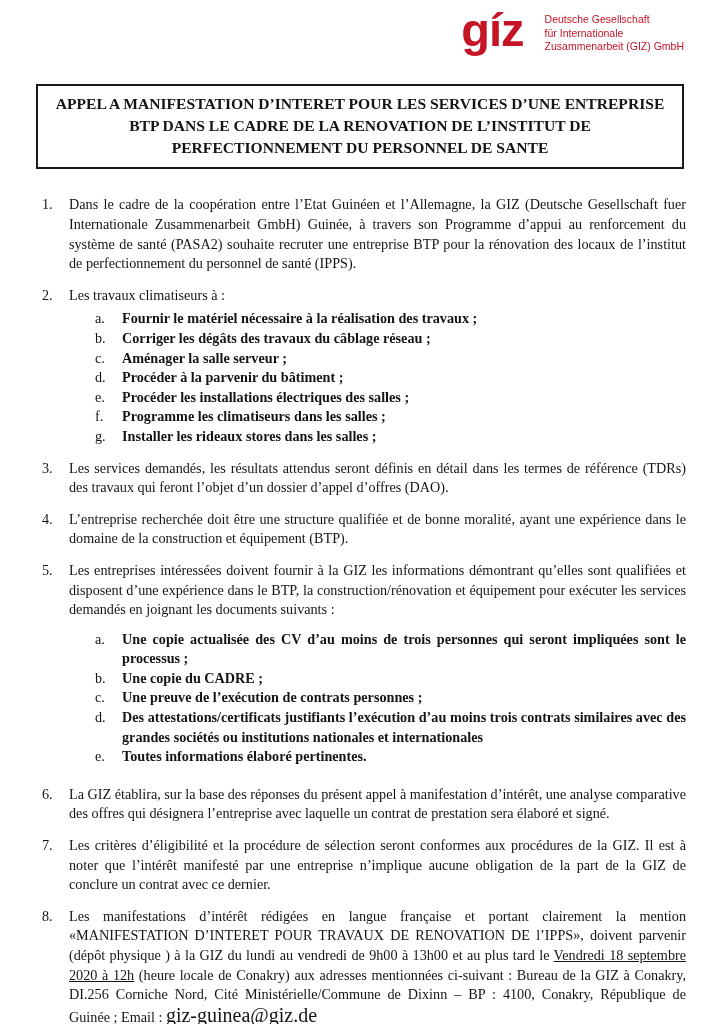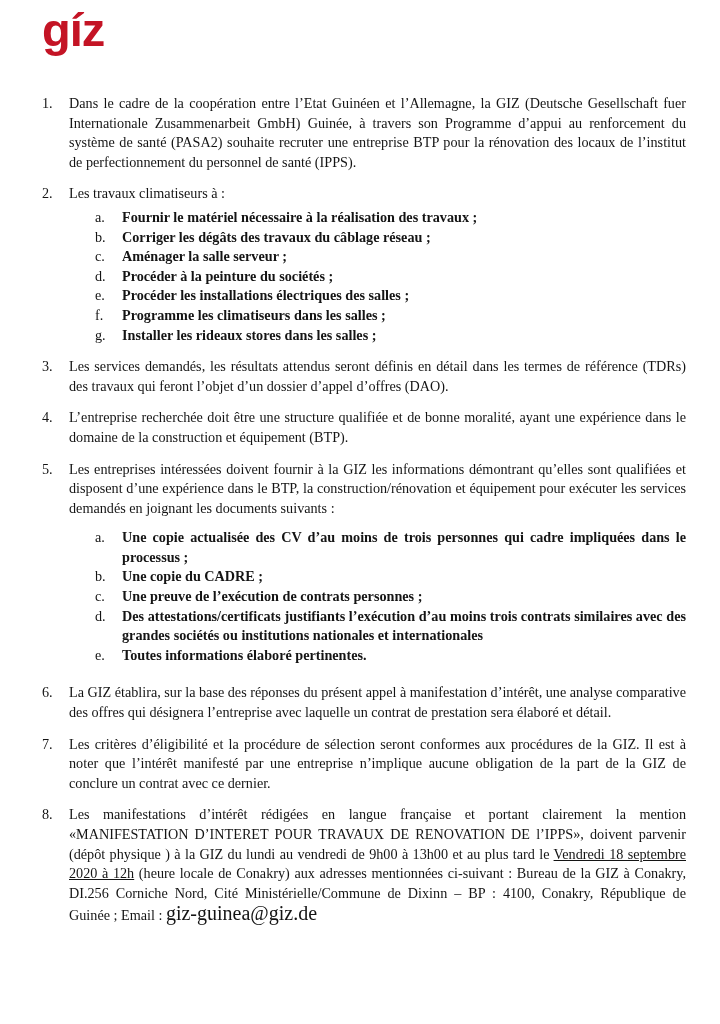--- a/index.html
+++ b/index.html
@@ -11,20 +11,21 @@
     padding: 6px 34px 0 42px;
     font-family: "Liberation Serif", serif;
     color: #141414;
     overflow: hidden;
     position: relative;
   }
 
   
   .logo-block {
     display: flex;
+    justify-content: flex-end;
     align-items: flex-start;
     gap: 21px;
     min-height: 62px;
     margin-right: 2px;
   }
   .logo-wordmark {
     font-family: "Liberation Sans", sans-serif;
     font-weight: bold;
     font-size: 47px;
     line-height: 0.92;
@@ -65,22 +66,30 @@
   .underlined { text-decoration: underline; }
   .email { font-size: 20px; line-height: 1; }
 </style>
 </head>
 <body>
 
 <div class="page">
 
   <div class="logo-block">
     <span class="logo-wordmark" style="color: rgb(196, 20, 37);">gíz</span>
+    <div class="logo-tagline" style="color: rgb(196, 20, 37);">
+      <div>Deutsche Gesellschaft</div>
+      <div>für Internationale</div>
+      <div>Zusammenarbeit (GIZ) GmbH</div>
+    </div>
   </div>
 
+  <div class="title-box">
+    <span>APPEL A MANIFESTATION D’INTERET POUR LES SERVICES D’UNE ENTREPRISE BTP DANS LE CADRE DE LA RENOVATION DE L’INSTITUT DE PERFECTIONNEMENT DU PERSONNEL DE SANTE</span>
+  </div>
 
   <div class="content">
 
     <div class="item">
       <span class="num">1.</span>
       <div class="txt">Dans le cadre de la coopération entre l’Etat Guinéen et l’Allemagne, la GIZ (Deutsche Gesellschaft fuer Internationale Zusammenarbeit GmbH) Guinée, à travers son Programme d’appui au renforcement du système de santé (PASA2) souhaite recruter une entreprise BTP pour la rénovation des locaux de l’institut de perfectionnement du personnel de santé (IPPS).</div>
     </div>
 
     <div class="item">
       <span class="num">2.</span>
@@ -94,21 +103,21 @@
           <div class="sub-item">
             <span class="letter">b.</span>
             <span class="stxt">Corriger les dégâts des travaux du câblage réseau ;</span>
           </div>
           <div class="sub-item">
             <span class="letter">c.</span>
             <span class="stxt">Aménager la salle serveur ;</span>
           </div>
           <div class="sub-item">
             <span class="letter">d.</span>
-            <span class="stxt">Procéder à la peinture du sociétés ;</span>
+            <span class="stxt">Procéder à la parvenir du bâtiment ;</span>
           </div>
           <div class="sub-item">
             <span class="letter">e.</span>
             <span class="stxt">Procéder les installations électriques des salles ;</span>
           </div>
           <div class="sub-item">
             <span class="letter">f.</span>
             <span class="stxt">Programme les climatiseurs dans les salles ;</span>
           </div>
           <div class="sub-item">
@@ -129,21 +138,21 @@
       <div class="txt">L’entreprise recherchée doit être une structure qualifiée et de bonne moralité, ayant une expérience dans le domaine de la construction et équipement (BTP).</div>
     </div>
 
     <div class="item">
       <span class="num">5.</span>
       <div class="txt">
         <span>Les entreprises intéressées doivent fournir à la GIZ les informations démontrant qu’elles sont qualifiées et disposent d’une expérience dans le BTP, la construction/rénovation et équipement pour exécuter les services demandés en joignant les documents suivants :</span>
         <div class="sub-list" style="margin-top:10px;">
           <div class="sub-item">
             <span class="letter">a.</span>
-            <span class="stxt">Une copie actualisée des CV d’au moins de trois personnes qui cadre impliquées dans le processus ;</span>
+            <span class="stxt">Une copie actualisée des CV d’au moins de trois personnes qui seront impliquées sont le processus ;</span>
           </div>
           <div class="sub-item">
             <span class="letter">b.</span>
             <span class="stxt">Une copie du CADRE ;</span>
           </div>
           <div class="sub-item">
             <span class="letter">c.</span>
             <span class="stxt">Une preuve de l’exécution de contrats personnes ;</span>
           </div>
           <div class="sub-item">
@@ -153,21 +162,21 @@
           <div class="sub-item">
             <span class="letter">e.</span>
             <span class="stxt">Toutes informations élaboré pertinentes.</span>
           </div>
         </div>
       </div>
     </div>
 
     <div class="item" style="margin-top:18px;">
       <span class="num">6.</span>
-      <div class="txt">La GIZ établira, sur la base des réponses du présent appel à manifestation d’intérêt, une analyse comparative des offres qui désignera l’entreprise avec laquelle un contrat de prestation sera élaboré et détail.</div>
+      <div class="txt">La GIZ établira, sur la base des réponses du présent appel à manifestation d’intérêt, une analyse comparative des offres qui désignera l’entreprise avec laquelle un contrat de prestation sera élaboré et signé.</div>
     </div>
 
     <div class="item">
       <span class="num">7.</span>
       <div class="txt">Les critères d’éligibilité et la procédure de sélection seront conformes aux procédures de la GIZ. Il est à noter que l’intérêt manifesté par une entreprise n’implique aucune obligation de la part de la GIZ de conclure un contrat avec ce dernier.</div>
     </div>
 
     <div class="item">
       <span class="num">8.</span>
       <div class="txt"><span>Les manifestations d’intérêt rédigées en langue française et portant clairement la  mention «MANIFESTATION D’INTERET POUR TRAVAUX DE RENOVATION DE l’IPPS», doivent parvenir (dépôt physique ) à la GIZ du lundi au vendredi de 9h00 à 13h00 et  au  plus tard le </span><span class="underlined">Vendredi 18 septembre 2020 à 12h</span><span> (heure locale de Conakry) aux adresses mentionnées ci-suivant : Bureau de la GIZ à Conakry, DI.256 Corniche Nord, Cité Ministérielle/Commune de Dixinn – BP : 4100, Conakry, République de Guinée ; Email : </span><span class="email">giz-guinea@giz.de</span></div>

